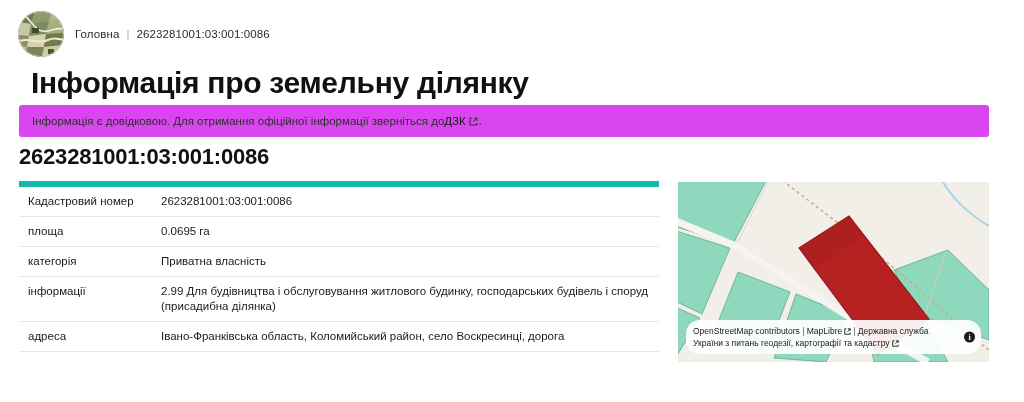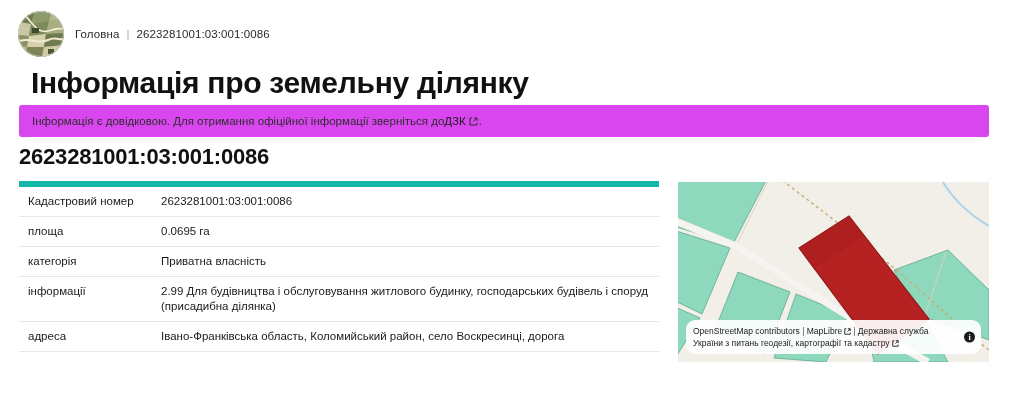--- a/index.html
+++ b/index.html
@@ -97,21 +97,21 @@
   .map-panel {
     position: absolute; left: 678px; top: 182px;
     width: 311px; height: 180px;
     overflow: hidden; background: #f2efe9;
   }
   .map-panel svg.basemap { display: block; width: 311px; height: 180px; }
   .map-attrib {
     position: absolute; left: 8px; bottom: 8px;
     width: 295px;
     background: rgba(255,255,255,.92);
-    border-radius: 9px;
+    border-radius: 14px;
     padding: 5px 24px 5px 7px;
     font-size: 8.5px; line-height: 12px; color: #1b1b1b;
   }
   .map-attrib a { color: #1b1b1b; text-decoration: none; }
   .attrib-sep { color: #555; }
   .ext-sm { display: inline-block; width: 7px; height: 7px; margin: 0 2px; vertical-align: -1px; }
   .ext-sm svg { display: block; width: 7px; height: 7px; }
   .map-info-btn {
     position: absolute; right: 6px; top: 50%;
     transform: translateY(-50%);

